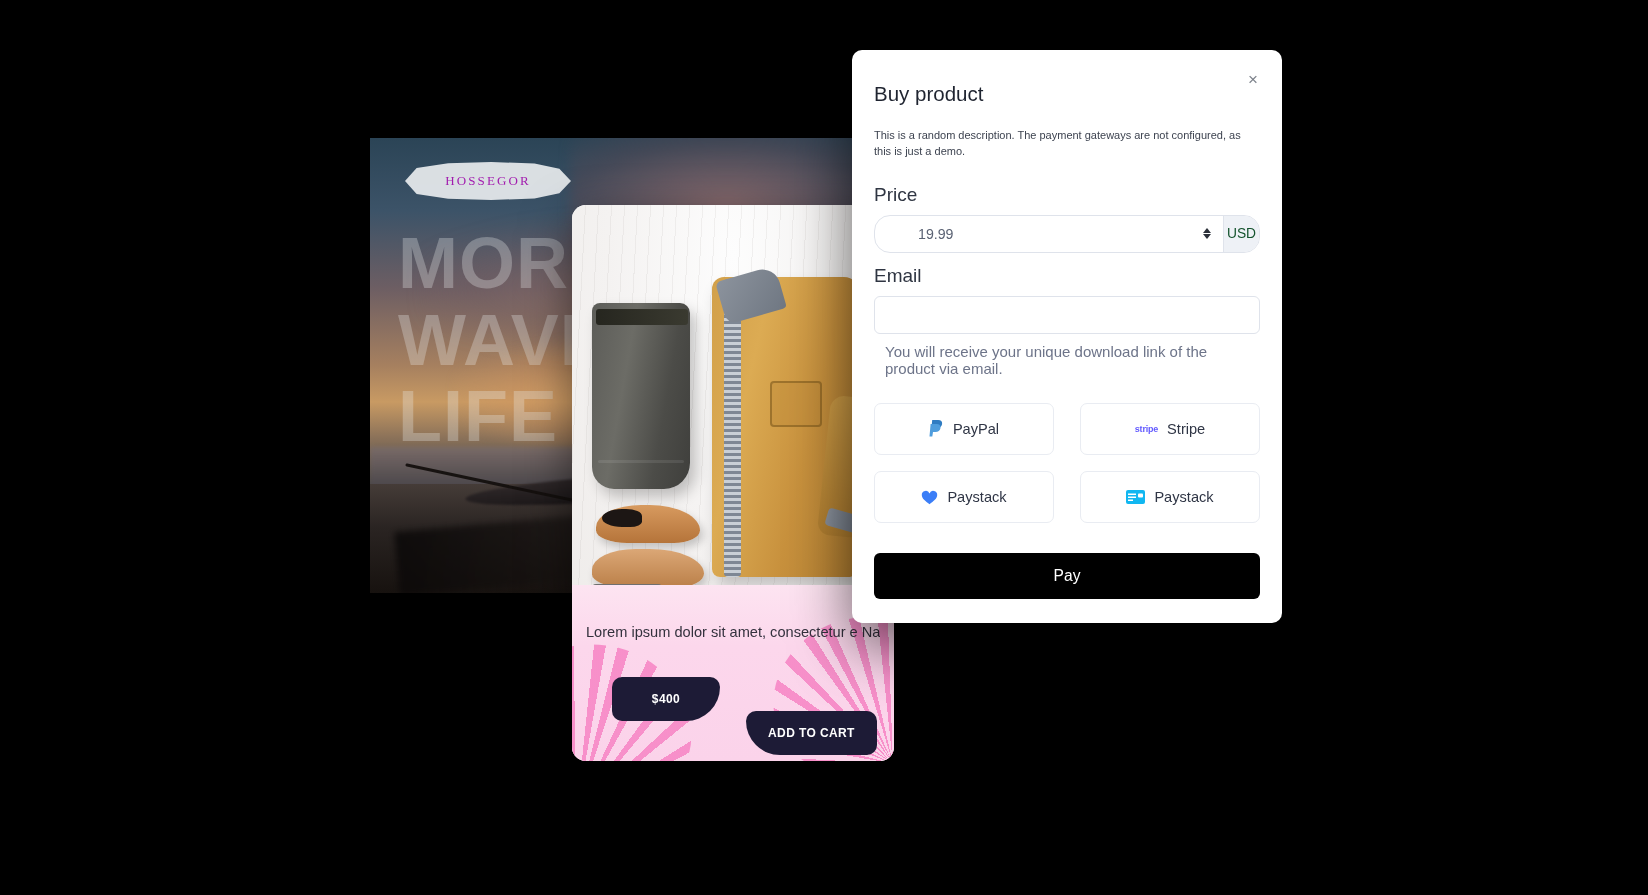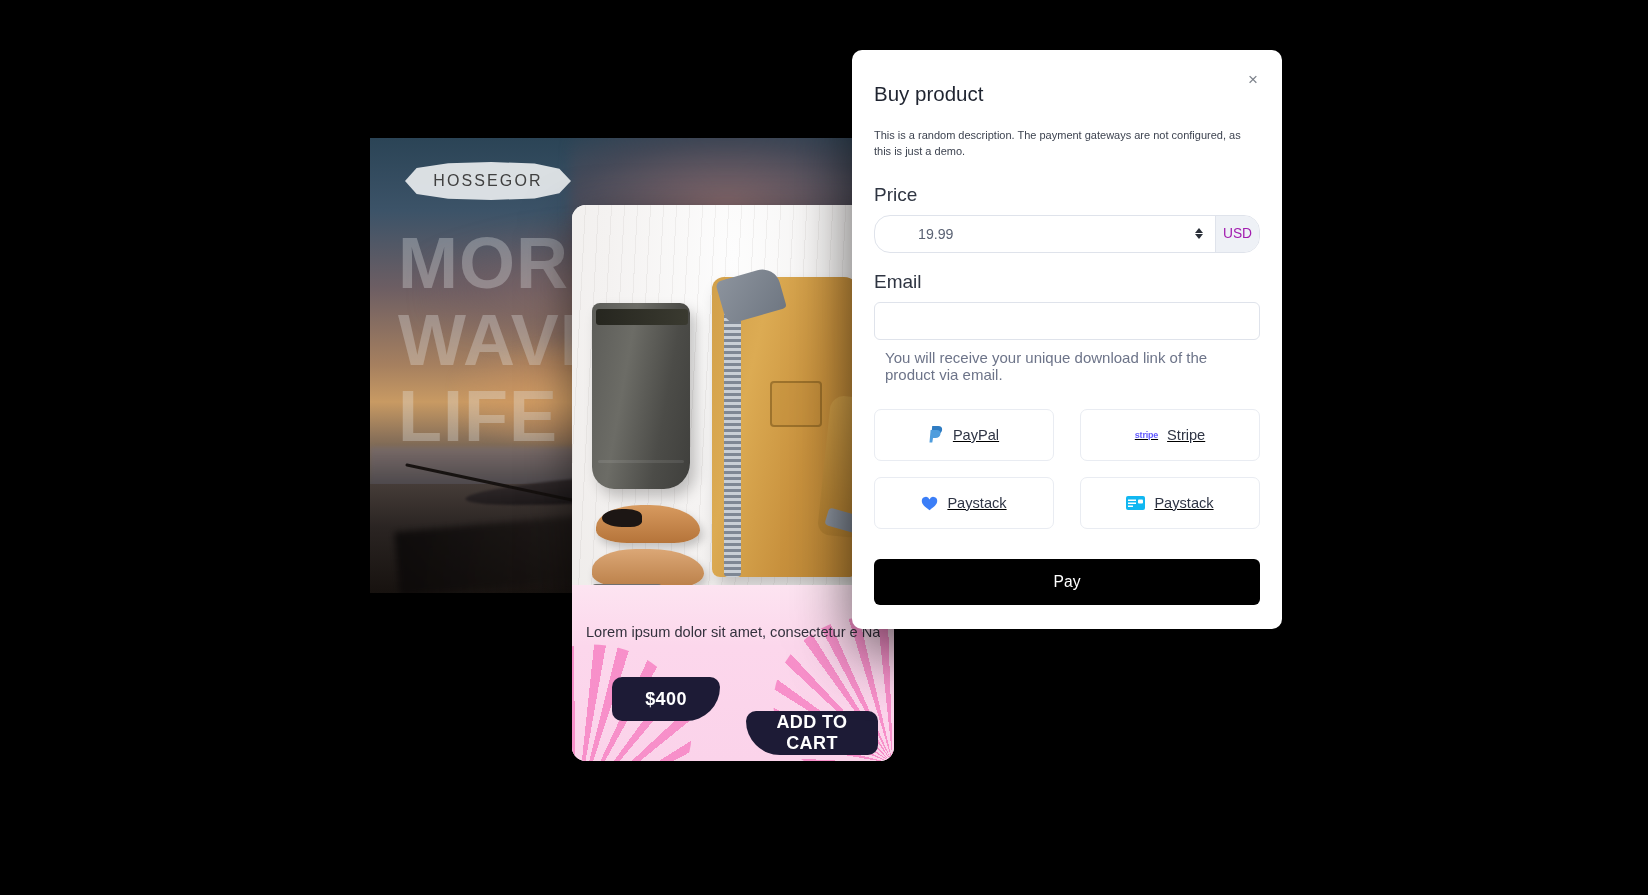--- a/index.html
+++ b/index.html
@@ -125,24 +125,25 @@
     top: 24px;
     width: 166px;
     height: 38px;
     background: rgba(232,236,238,.92);
     clip-path: polygon(0% 50%, 7% 16%, 26% 3%, 52% 0%, 78% 4%, 93% 18%, 100% 50%, 93% 82%, 78% 96%, 52% 100%, 26% 97%, 7% 84%);
     display: flex;
     align-items: center;
     justify-content: center;
   }
   .surfbadge span {
-    font-size: 16px;
+    font-size: 13px;
     letter-spacing: 2.1px;
-    color: #404040;
+    color: #a21caf;
     font-weight: 500;
+    font-family: Liberation Serif, serif;
   }
 
   .poster-bigtext {
     position: absolute;
     left: 28px;
     top: 90px;
     right: 0;
     color: rgba(235,238,240,.30);
     font-size: 72px;
     line-height: 0.98;
@@ -304,21 +305,21 @@
     height: 44px;
     min-width: 108px;
     padding: 0 22px;
     background: #1d1b36;
     color: #fff;
     border-radius: 10px;
     border: none;
     display: flex;
     align-items: center;
     justify-content: center;
-    font-size: 18px;
+    font-size: 12px;
     font-weight: 700;
     letter-spacing: .4px;
     cursor: pointer;
   }
   .pill.price { border-radius: 10px 10px 34px 10px; }
   .pill.cart  { border-radius: 10px 10px 10px 34px; margin-top: 34px; }
 
   
   .modal {
     position: absolute;
@@ -362,21 +363,21 @@
     margin-bottom: 9px;
   }
   .input-group {
     display: flex;
     width: 100%;
     border: 1px solid #dfe3eb;
     border-radius: 16px;
     overflow: hidden;
     background: #fff;
     height: 38px;
-    margin-bottom: 18px;
+    margin-bottom: 12px;
     padding-left: 31px;
   }
   .input-group input {
     flex: 1;
     border: none;
     outline: none;
     padding: 0 12px;
     font-size: 14.2px;
     color: #5a6273;
     font-family: "Liberation Sans", sans-serif;
@@ -391,28 +392,28 @@
     cursor: pointer;
   }
   .spinner .ar {
     width: 0; height: 0;
     border-left: 4px solid transparent;
     border-right: 4px solid transparent;
   }
   .spinner .up { border-bottom: 5px solid #2b3039; }
   .spinner .dn { border-top: 5px solid #2b3039; }
   .addon {
-    width: 44px;
+    width: 36px;
     display: flex;
     align-items: center;
     justify-content: center;
     background: #eef1f6;
     border-left: 1px solid #dfe3eb;
     font-size: 13.8px;
-    color: #a21caf;
+    color: #14532d;
   }
   .text-input {
     width: 100%;
     height: 38px;
     border: 1px solid #dfe3eb;
     border-radius: 6px;
     outline: none;
     padding: 0 12px;
     font-size: 14.2px;
     color: #5a6273;
@@ -424,21 +425,20 @@
     color: #6d7governing;
     color: #6d7489;
     margin: 0 0 26px 11px;
   }
 
   .gateways {
     display: grid;
     grid-template-columns: 1fr 1fr;
     gap: 16px 26px;
     margin-bottom: 30px;
-    text-decoration: underline;
   }
   .gw {
     height: 52px;
     border: 1px solid #e9ecf2;
     border-radius: 7px;
     background: #fff;
     display: flex;
     align-items: center;
     justify-content: center;
     gap: 9px;

